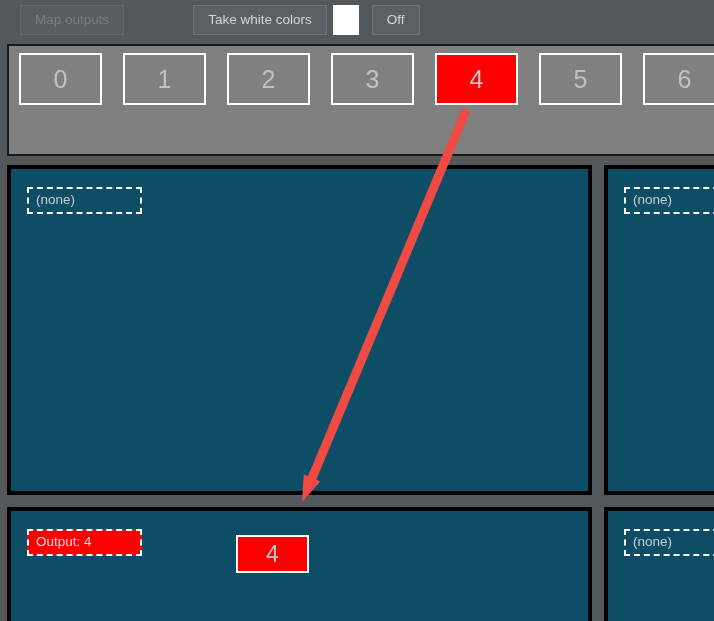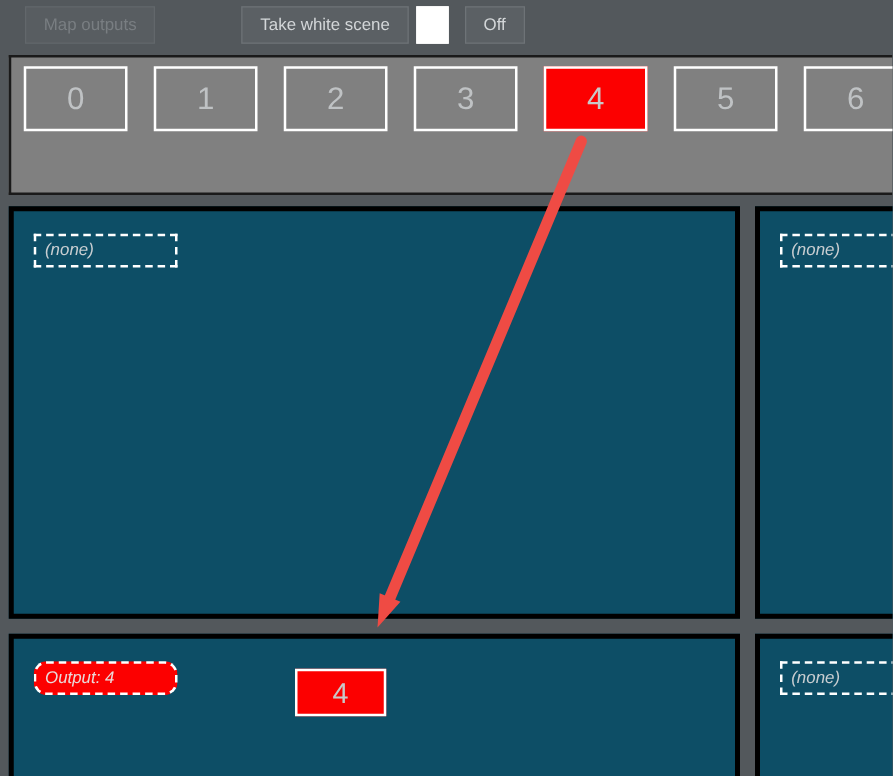--- a/index.html
+++ b/index.html
@@ -119,26 +119,24 @@
     position: absolute;
     left: 16px; top: 18px;
     min-width: 115px;
     padding: 3px 7px;
     border: 2px dashed #ffffff;
     color: #c9ced1;
     font-size: 13.5px;
     line-height: 1.25;
     background: transparent;
     white-space: nowrap;
-    font-style: italic;
   }
   .panel-label.output-active {
     background: #fc0000;
     color: #e9d9d9;
-    border-radius: 10px;
   }
 
   .panel-chip {
     position: absolute;
     left: 225px; top: 24px;
     width: 73px; height: 38px;
     background: #fc0000;
     border: 2px solid #ffffff;
     color: #c8c8c8;
     font-size: 23px;
@@ -159,21 +157,21 @@
 </head>
 <body>
 
 <div id="app">
 
   <div class="toolbar">
     <div style="width:20px"></div>
     <div class="tb-btn disabled">Map outputs</div>
     <div style="width:14px"></div>
     <div style="width:55px"></div>
-    <div class="tb-btn">Take white scene</div>
+    <div class="tb-btn">Take white colors</div>
     <div style="width:6px"></div>
     <div class="tb-swatch" style="background: rgb(255, 255, 255); border-color: rgb(255, 255, 255);"></div>
     <div style="width:6px"></div>
     <div style="width:7px"></div>
     <div class="tb-btn">Off</div>
   </div>
 
   <div class="scenebar-wrap" style="background: rgb(128, 128, 128);">
     <div class="scene-btns">
       <div class="scene-btn" style="background: rgb(128, 128, 128);">0</div>

